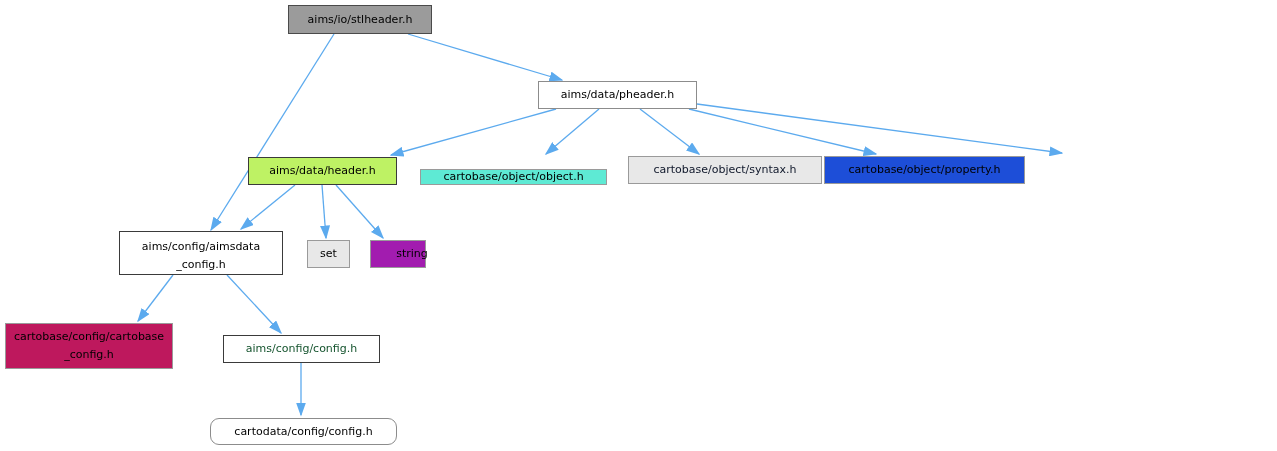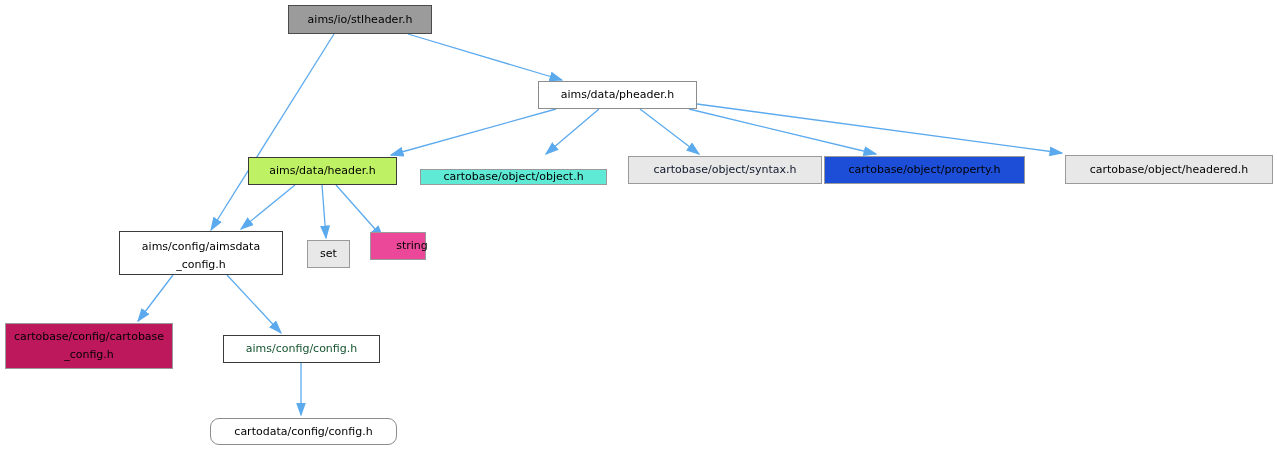--- a/index.html
+++ b/index.html
@@ -87,31 +87,28 @@
     </div>
     <div class="node plain" style="left: 420px; top: 169px; width: 187px; height: 16px; background: #5eead4; border-color: rgb(154, 154, 154); color: rgb(0, 0, 0);">
       <div class="node-line">cartobase/object/object.h</div>
     </div>
     <div class="node plain" style="left: 628px; top: 156px; width: 194px; height: 28px; background: rgb(232, 232, 232); border-color: rgb(154, 154, 154); color: #0f172a;">
       <div class="node-line">cartobase/object/syntax.h</div>
     </div>
     <div class="node plain" style="left: 796px; top: 156px; width: 201px; height: 28px; background: #1d4ed8; border-color: rgb(154, 154, 154); color: rgb(0, 0, 0); margin-left: 28px;">
       <div class="node-line">cartobase/object/property.h</div>
     </div>
-    <div class="node plain" style="left: 1065px; top: 155px; width: 208px; height: 29px; background: rgb(232, 232, 232); border-color: rgb(154, 154, 154); color: rgb(0, 0, 0);">
-      <div class="node-line">cartobase/object/headered.h</div>
-    </div>
     <div class="node white-dark" style="left: 119px; top: 231px; width: 164px; height: 44px; background: rgb(255, 255, 255); border-color: rgb(58, 58, 58); color: rgb(0, 0, 0); justify-content: flex-end;">
       <div class="node-line">aims/config/aimsdata</div>
       <div class="node-line">_config.h</div>
     </div>
     <div class="node plain" style="left: 307px; top: 240px; width: 43px; height: 28px; background: rgb(232, 232, 232); border-color: rgb(154, 154, 154); color: rgb(0, 0, 0);">
       <div class="node-line">set</div>
     </div>
-    <div class="node plain" style="left: 370px; top: 232px; width: 56px; height: 28px; background: #ec4899; border-color: rgb(154, 154, 154); color: rgb(0, 0, 0); padding-left: 28px;">
+    <div class="node plain" style="left: 370px; top: 240px; width: 56px; height: 28px; background: #a21caf; border-color: rgb(154, 154, 154); color: rgb(0, 0, 0); padding-left: 28px;">
       <div class="node-line">string</div>
     </div>
     <div class="node plain" style="left: 5px; top: 323px; width: 168px; height: 46px; background: #be185d; border-color: rgb(154, 154, 154); color: rgb(0, 0, 0);">
       <div class="node-line">cartobase/config/cartobase</div>
       <div class="node-line">_config.h</div>
     </div>
     <div class="node white-dark" style="left: 223px; top: 335px; width: 157px; height: 28px; background: rgb(255, 255, 255); border-color: rgb(58, 58, 58); color: #14532d;">
       <div class="node-line">aims/config/config.h</div>
     </div>
     <div class="node white-grey" style="left: 210px; top: 418px; width: 187px; height: 27px; background: rgb(255, 255, 255); border-color: rgb(140, 140, 140); color: rgb(0, 0, 0); border-radius: 9px;">

